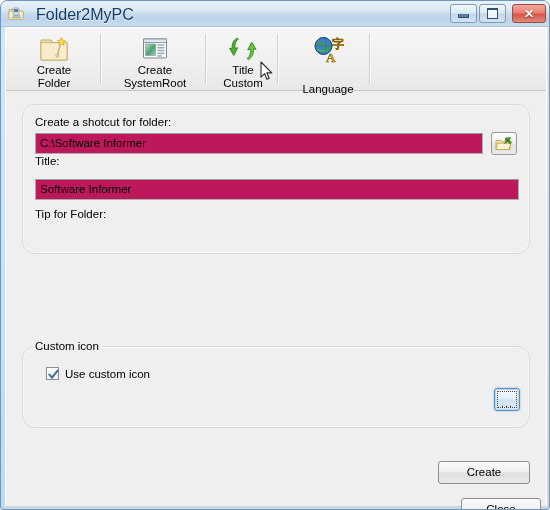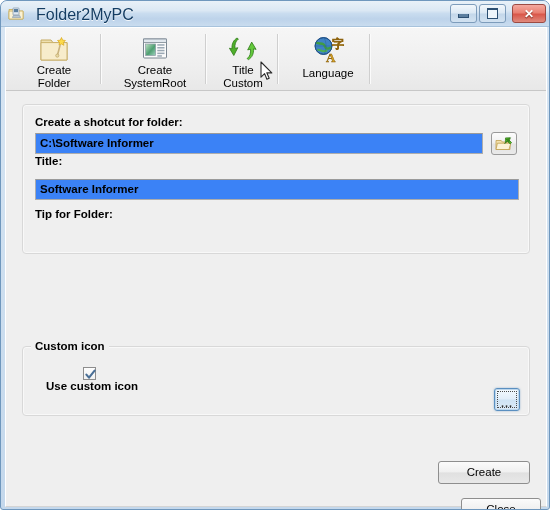--- a/index.html
+++ b/index.html
@@ -159,24 +159,23 @@
     height: 50px;
     background: #cfcfcf;
     border-right: 1px solid #fbfbfb;
   }
 
   
   .group {
     position: absolute;
     box-sizing: border-box;
     border: 1px solid #d8d8d8;
-    border-radius: 4px;
+    border-radius: 13px;
     background: transparent;
     box-shadow: inset 0 0 0 1px #f8f8f8;
-    font-weight: bold;
   }
   .group-cap {
     position: absolute;
     top: -7px;
     left: 8px;
     padding: 0 4px;
     background: #efefef;
     font-size: 11.5px;
     color: #000;
   }
@@ -185,21 +184,21 @@
   .field-label {
     position: absolute;
     font-size: 11.5px;
     color: #000;
     white-space: nowrap;
   }
   .textbox {
     position: absolute;
     box-sizing: border-box;
     height: 21px;
-    background: #3b82f6;
+    background: #be185d;
     border: 1px solid #adadad;
     border-top-color: #9a9a9a;
     font-family: "Liberation Sans", sans-serif;
     font-size: 11.5px;
     color: #000;
     padding: 0 16px 0 4px;
     line-height: 19px;
     white-space: nowrap;
     overflow: hidden;
     cursor: text;
@@ -236,21 +235,20 @@
     position: relative;
     top: 3px;
   }
 
   
   .chk-row {
     position: absolute;
     display: flex;
     align-items: center;
     cursor: default;
-    flex-direction: column;
   }
   .chk-box {
     width: 13px; height: 13px;
     box-sizing: border-box;
     border: 1px solid #8d8d8d;
     background: linear-gradient(to bottom, #fdfdfd 0%, #f1f1f1 100%);
     margin-right: 6px;
     position: relative;
     flex: none;
   }
@@ -389,21 +387,21 @@
           <svg width="34" height="30" viewBox="0 0 34 30">
             <circle cx="12.5" cy="11" r="8.4" fill="#3f82c4" stroke="#1d4e84" stroke-width="0.9"></circle>
             <path d="M5 7.5c3 1.6 5 .4 7.4 1.8 2.2 1.3 1 3.6 3.4 4.2 1.6.4 3.1-.2 4.4-1.2" fill="none" stroke="#3f9c45" stroke-width="2.4"></path>
             <path d="M6.4 14.8c2.4-.6 3.4 1.2 5.6 1.4 1.6.2 2.6-.8 4.2-.4" fill="none" stroke="#4caf50" stroke-width="2"></path>
             <ellipse cx="12.5" cy="11" rx="8.4" ry="8.4" fill="none" stroke="#1d4e84" stroke-width="0.9"></ellipse>
             <path d="M12.5 2.6c3.4 3 3.4 13.8 0 16.8M4.2 11h16.6" fill="none" stroke="#2a5f96" stroke-width="0.7" opacity="0.6"></path>
             <text x="15" y="27" font-family="'Liberation Serif', serif" font-size="13" font-weight="bold" fill="#d7a323" stroke="#8d6310" stroke-width="0.5">A</text>
             <text x="21" y="13" font-family="'DejaVu Sans', sans-serif" font-size="12" font-weight="bold" fill="#e8c24a" stroke="#8d6310" stroke-width="0.5">字</text>
           </svg>
         </div>
-        <div class="tb-lbl" style="top:36px;">
+        <div class="tb-lbl" style="top:52px;">
           <span>Language</span>
         </div>
       </div>
 
       <div class="tb-sep" style="left:363px;"></div>
 
     </div>
 
     <div class="group" style="left:16px; top:76px; width:508px; height:150px;">
 
@@ -424,21 +422,21 @@
       </div>
 
       <div class="field-label" style="left:12px; top:50px;">Title:</div>
 
       <div class="textbox" style="left:12px; top:74px; width:484px;" placeholder="">Software Informer</div>
 
       <div class="field-label" style="left:12px; top:103px;">Tip for Folder:</div>
 
     </div>
 
-    <div class="group" style="left:16px; top:318px; width:508px; height:70px;">
+    <div class="group" style="left:16px; top:318px; width:508px; height:82px;">
       <div class="group-cap">Custom icon</div>
 
       <div class="chk-row" style="left:23px; top:20px;">
         <span class="chk-box">
           <svg width="11" height="11" viewBox="0 0 11 11">
             <path d="M1.4 5.6l2.6 3.1L9.6 1.6" fill="none" stroke="#4a6f96" stroke-width="2.1" stroke-linecap="round" stroke-linejoin="round"></path>
           </svg>
         </span>
         <span class="chk-lbl">Use custom icon</span>
       </div>

